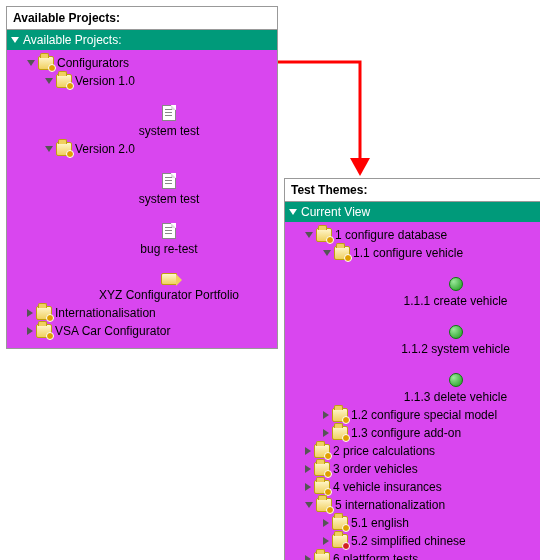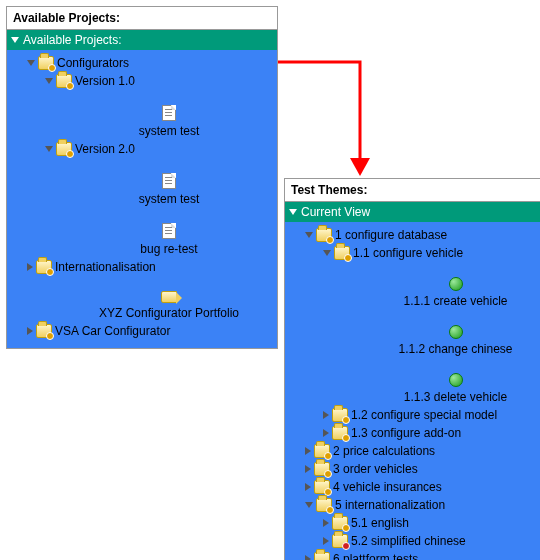--- a/index.html
+++ b/index.html
@@ -8,21 +8,21 @@
     font-family: Arial, sans-serif;
     font-size: 12px;
     color: #000;
     width: 540px;
     height: 560px;
     position: relative;
     background: #fff;
   }
   .panel {
     border: 1px solid #999;
-    background: #3b82f6;
+    background: #d946ef;
     position: absolute;
   }
   .panel-header {
     font-weight: bold;
     padding: 4px 6px;
     border-bottom: 1px solid #999;
     background: #fff;
   }
   .band {
     background: #009a7a;
@@ -163,31 +163,31 @@
     <div class="row pad3">
         <span class="spacer"></span>
         <span class="icon doc"></span>
         <span class="label">system test</span>
       </div>
     <div class="row pad3">
         <span class="spacer"></span>
         <span class="icon doc"></span>
         <span class="label">bug re-test</span>
       </div>
-    <div class="row pad1">
-        <span class="disc"></span>
-        <span class="icon folder">
-          <span class="badge lock"></span>
-        </span>
-        <span class="label">Internationalisation</span>
-      </div>
     <div class="row pad3">
         <span class="spacer"></span>
         <span class="icon leaf"></span>
         <span class="label">XYZ Configurator Portfolio</span>
+      </div>
+    <div class="row pad1">
+        <span class="disc"></span>
+        <span class="icon folder">
+          <span class="badge lock"></span>
+        </span>
+        <span class="label">Internationalisation</span>
       </div>
     <div class="row pad1">
         <span class="disc"></span>
         <span class="icon folder">
           <span class="badge lock"></span>
         </span>
         <span class="label">VSA Car Configurator</span>
       </div>
   </div>
 </div>
@@ -219,21 +219,21 @@
         <span class="label">1.1 configure vehicle</span>
       </div>
     <div class="row pad3">
         <span class="spacer"></span>
         <span class="icon node"></span>
         <span class="label">1.1.1 create vehicle</span>
       </div>
     <div class="row pad3">
         <span class="spacer"></span>
         <span class="icon node"></span>
-        <span class="label">1.1.2 change chinese</span>
+        <span class="label">1.1.2 system vehicle</span>
       </div>
     <div class="row pad3">
         <span class="spacer"></span>
         <span class="icon node"></span>
         <span class="label">1.1.3 delete vehicle</span>
       </div>
     <div class="row pad2">
         <span class="disc"></span>
         <span class="icon folder">
           <span class="badge lock"></span>

